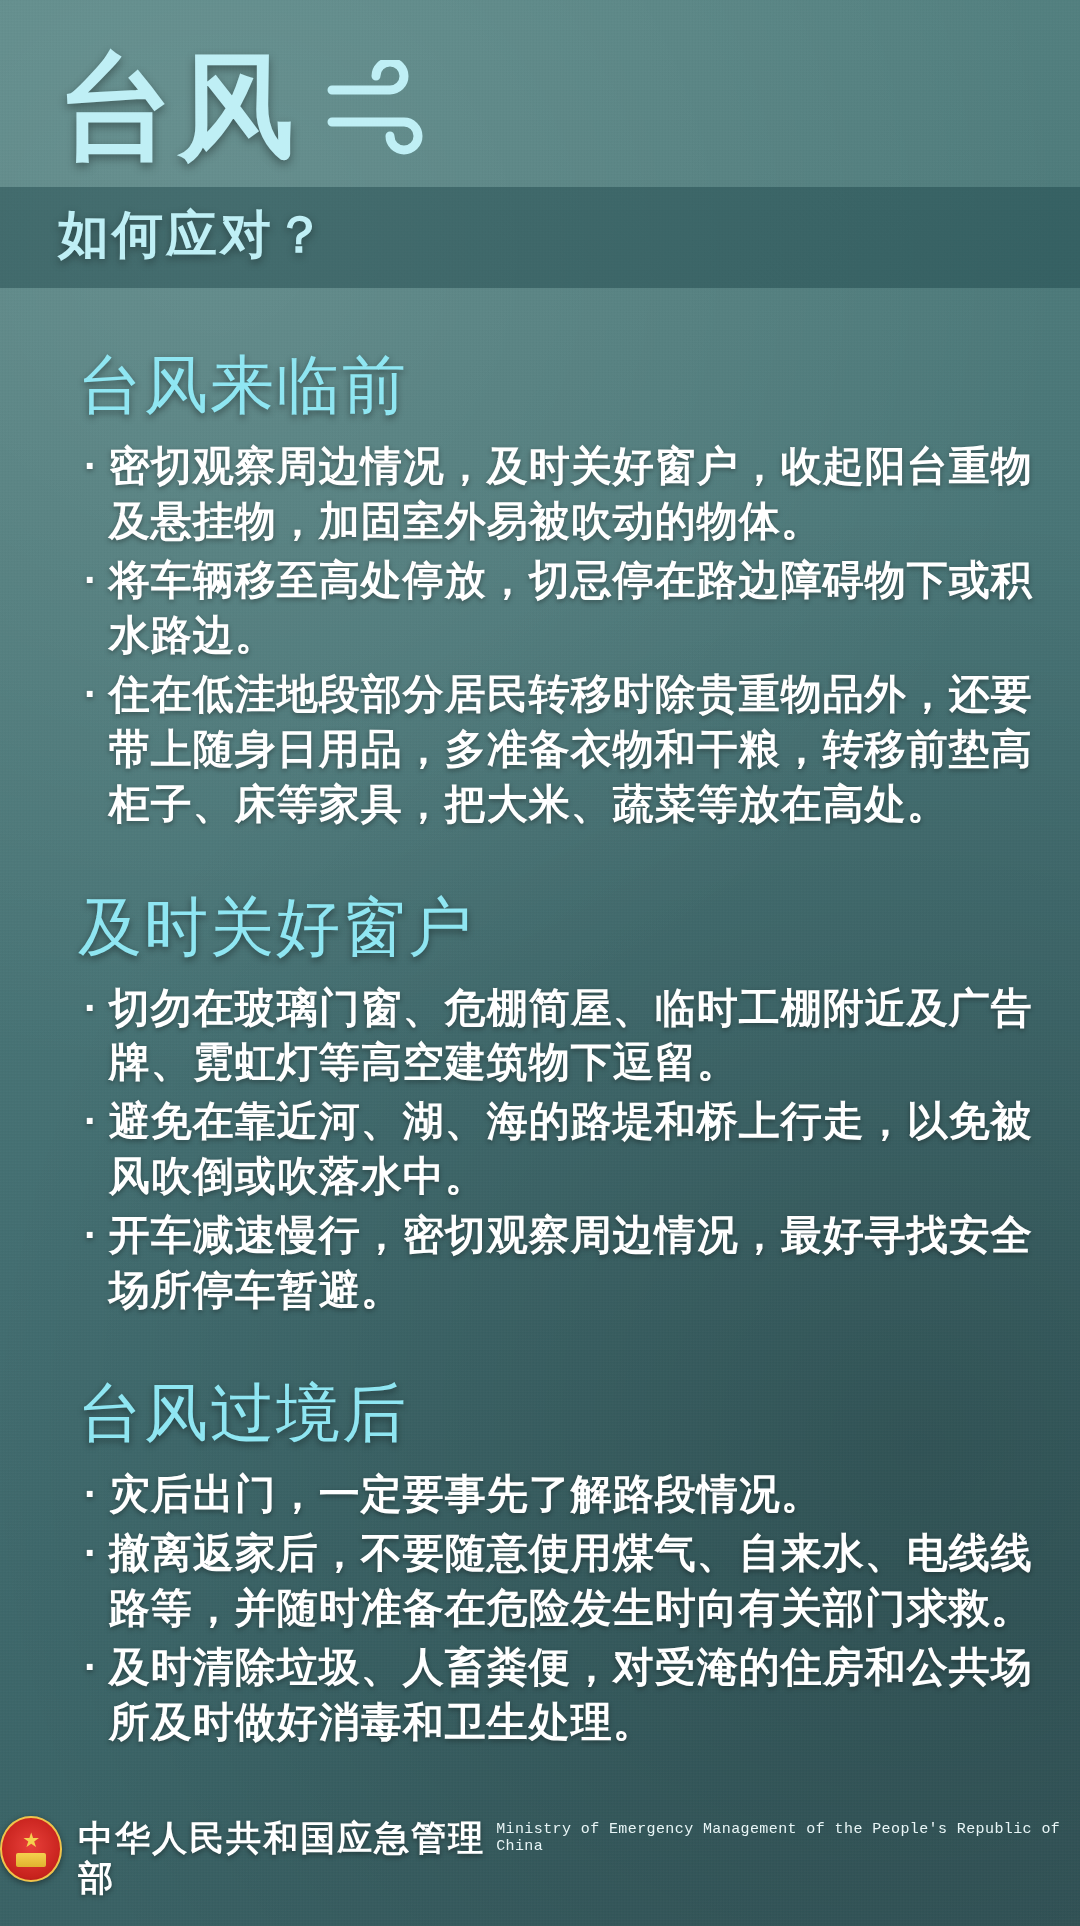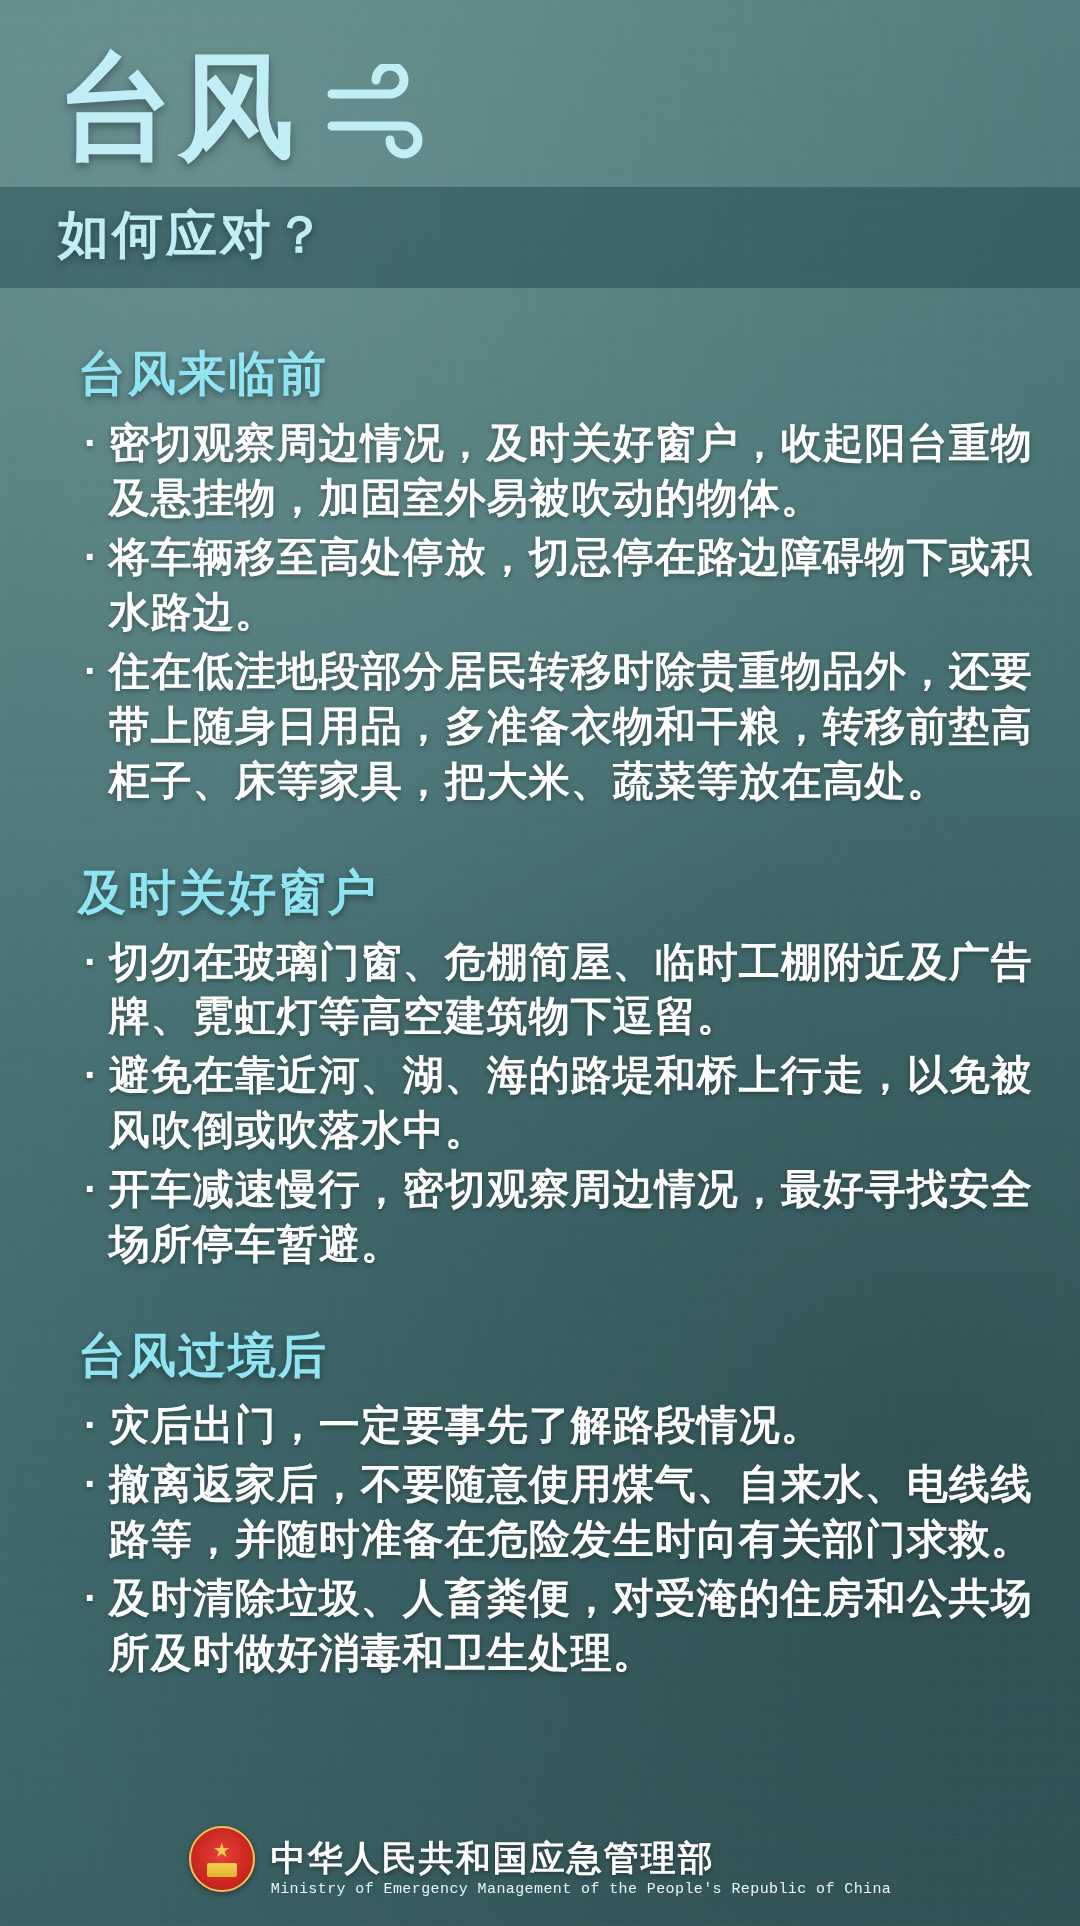--- a/index.html
+++ b/index.html
@@ -38,21 +38,20 @@
     position: relative;
     z-index: 2;
   }
 
   
   .header {
     padding: 46px 0 0 58px;
   }
   .title-main {
     display: flex;
-    align-items: center;
     gap: 10px;
   }
   .title-main .word {
     font-size: 116px;
     line-height: 1.06;
     font-weight: bold;
     color: #bfeff5;
     letter-spacing: 4px;
     text-shadow: 0 4px 10px rgba(0,0,0,0.35);
   }
@@ -76,22 +75,22 @@
   }
 
   
   .sections {
     padding: 54px 44px 0 44px;
   }
   .section {
     margin-bottom: 52px;
   }
   .section-head {
-    font-size: 48px;
-    font-weight: bold;
+    font-size: 64px;
+    font-weight: normal;
     color: #8fe6f2;
     letter-spacing: 2px;
     margin: 0 0 10px 34px;
     text-shadow: 0 3px 7px rgba(0,0,0,0.4);
   }
   .items {
     margin: 0;
     padding: 0;
     list-style: none;
   }
@@ -153,21 +152,21 @@
     bottom: 13px;
     left: 50%;
     transform: translateX(-50%);
     width: 30px;
     height: 14px;
     background: linear-gradient(#f5d04e, #e0b22f);
     border-radius: 2px;
   }
   .footer-text {
     display: flex;
-    flex-direction: column;
+    flex-direction: row;
     line-height: 1.15;
     margin-top: 18px;
   }
   .footer-cn {
     font-size: 35px;
     font-weight: bold;
     color: #ffffff;
     letter-spacing: 2px;
     text-shadow: 0 2px 5px rgba(0,0,0,0.4);
   }

